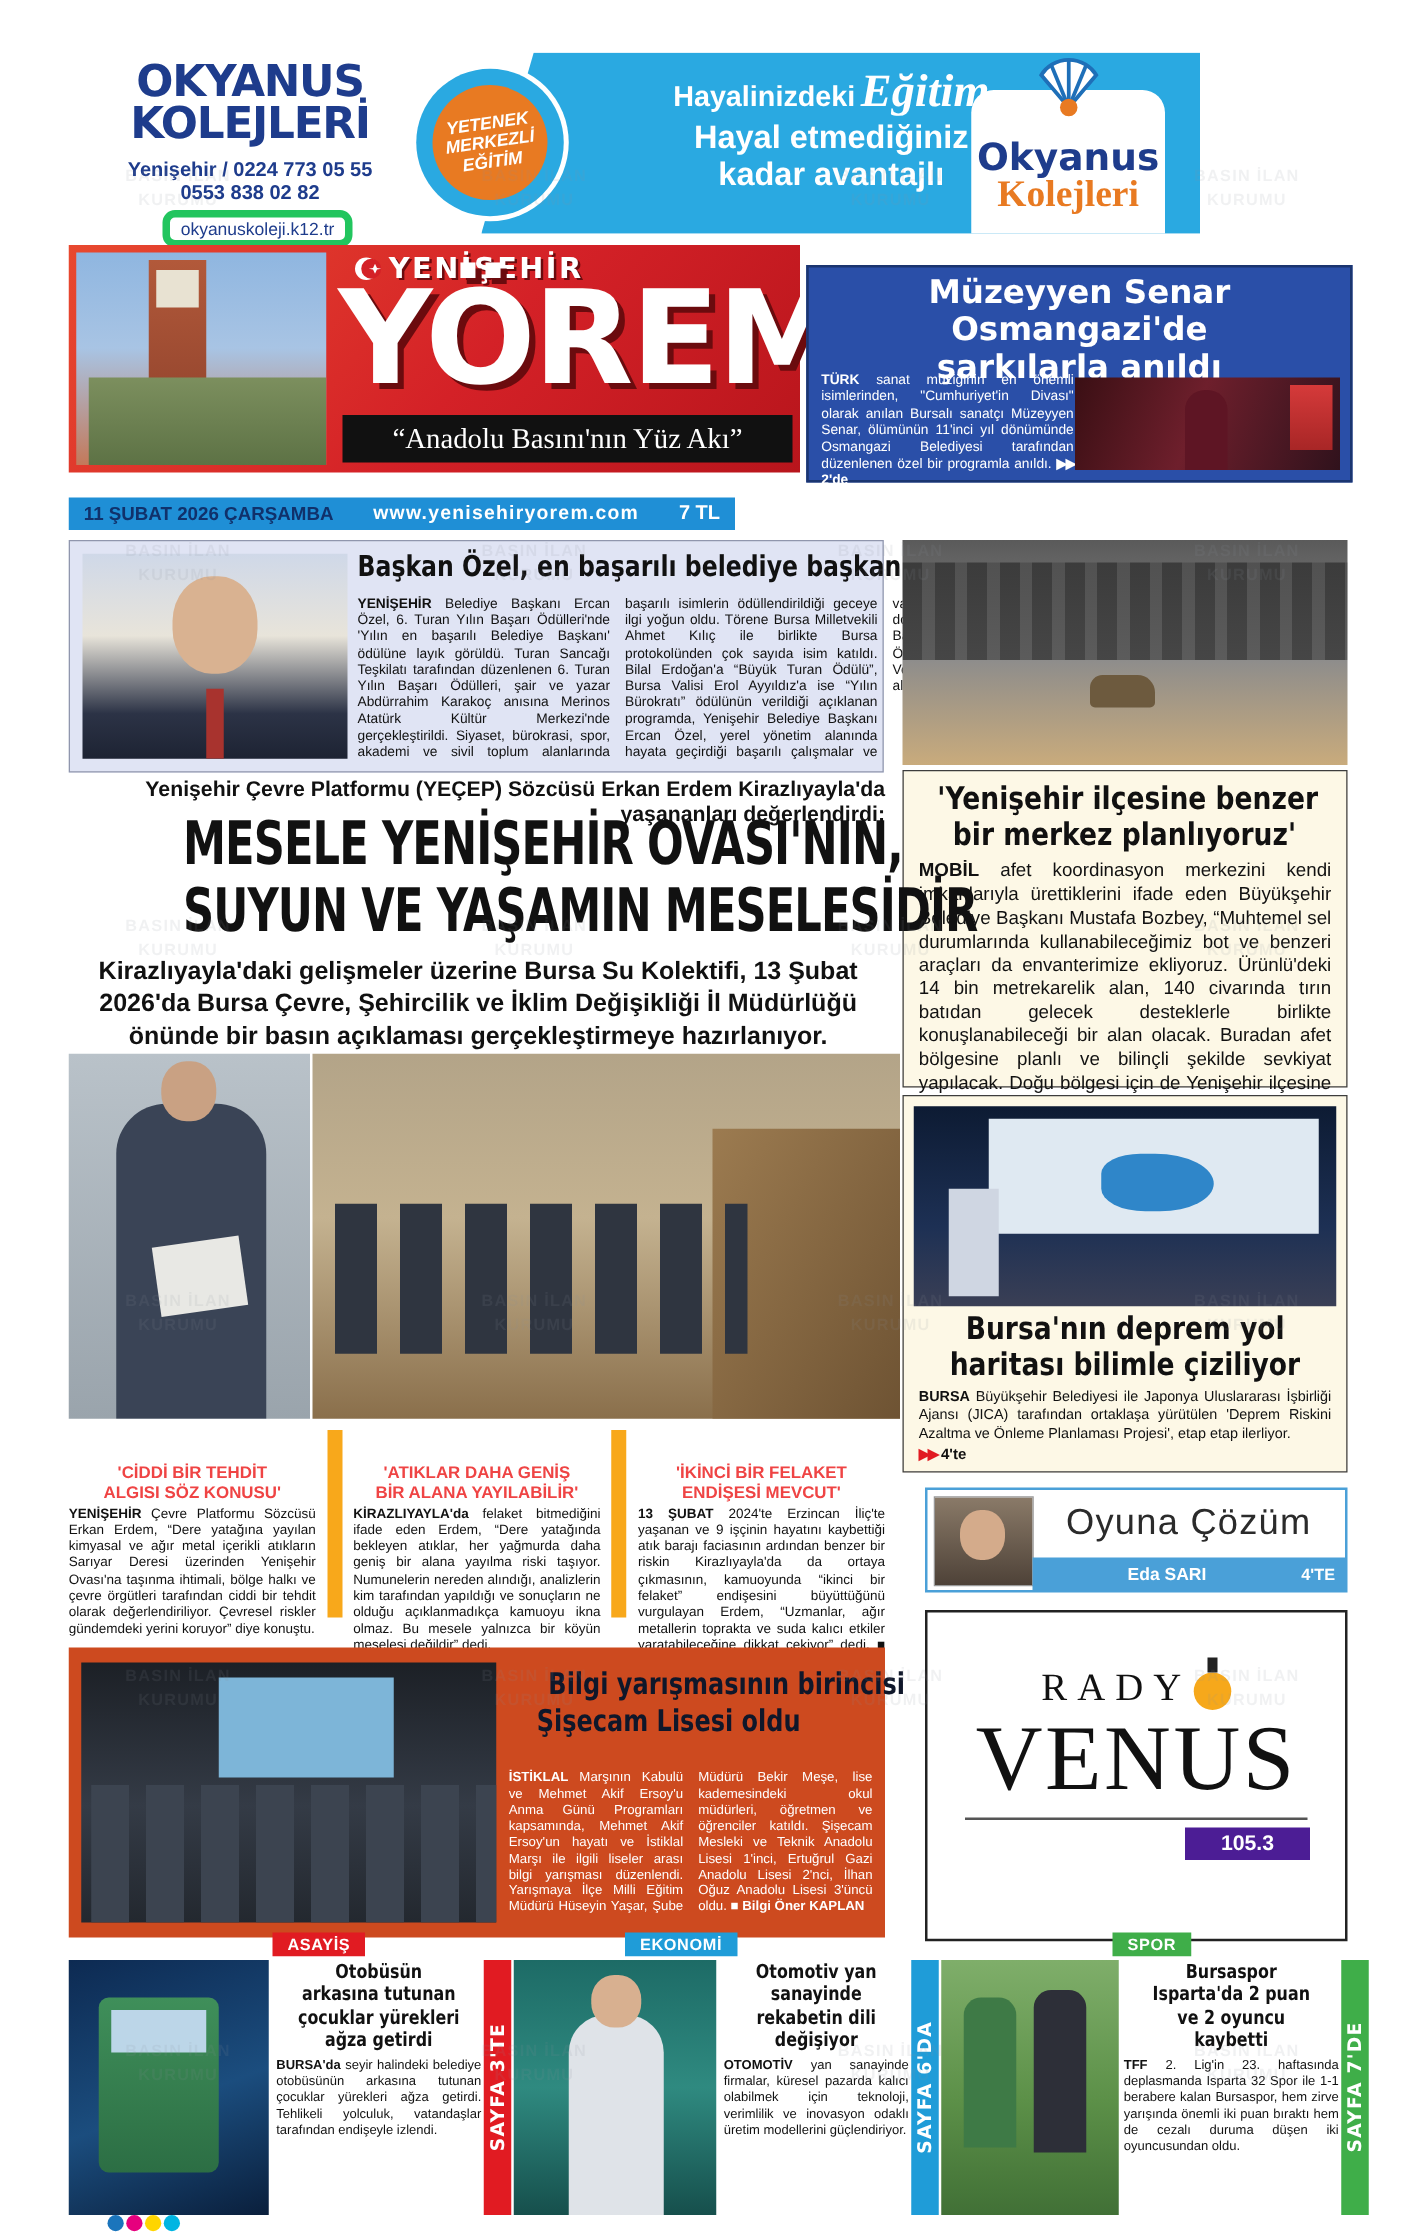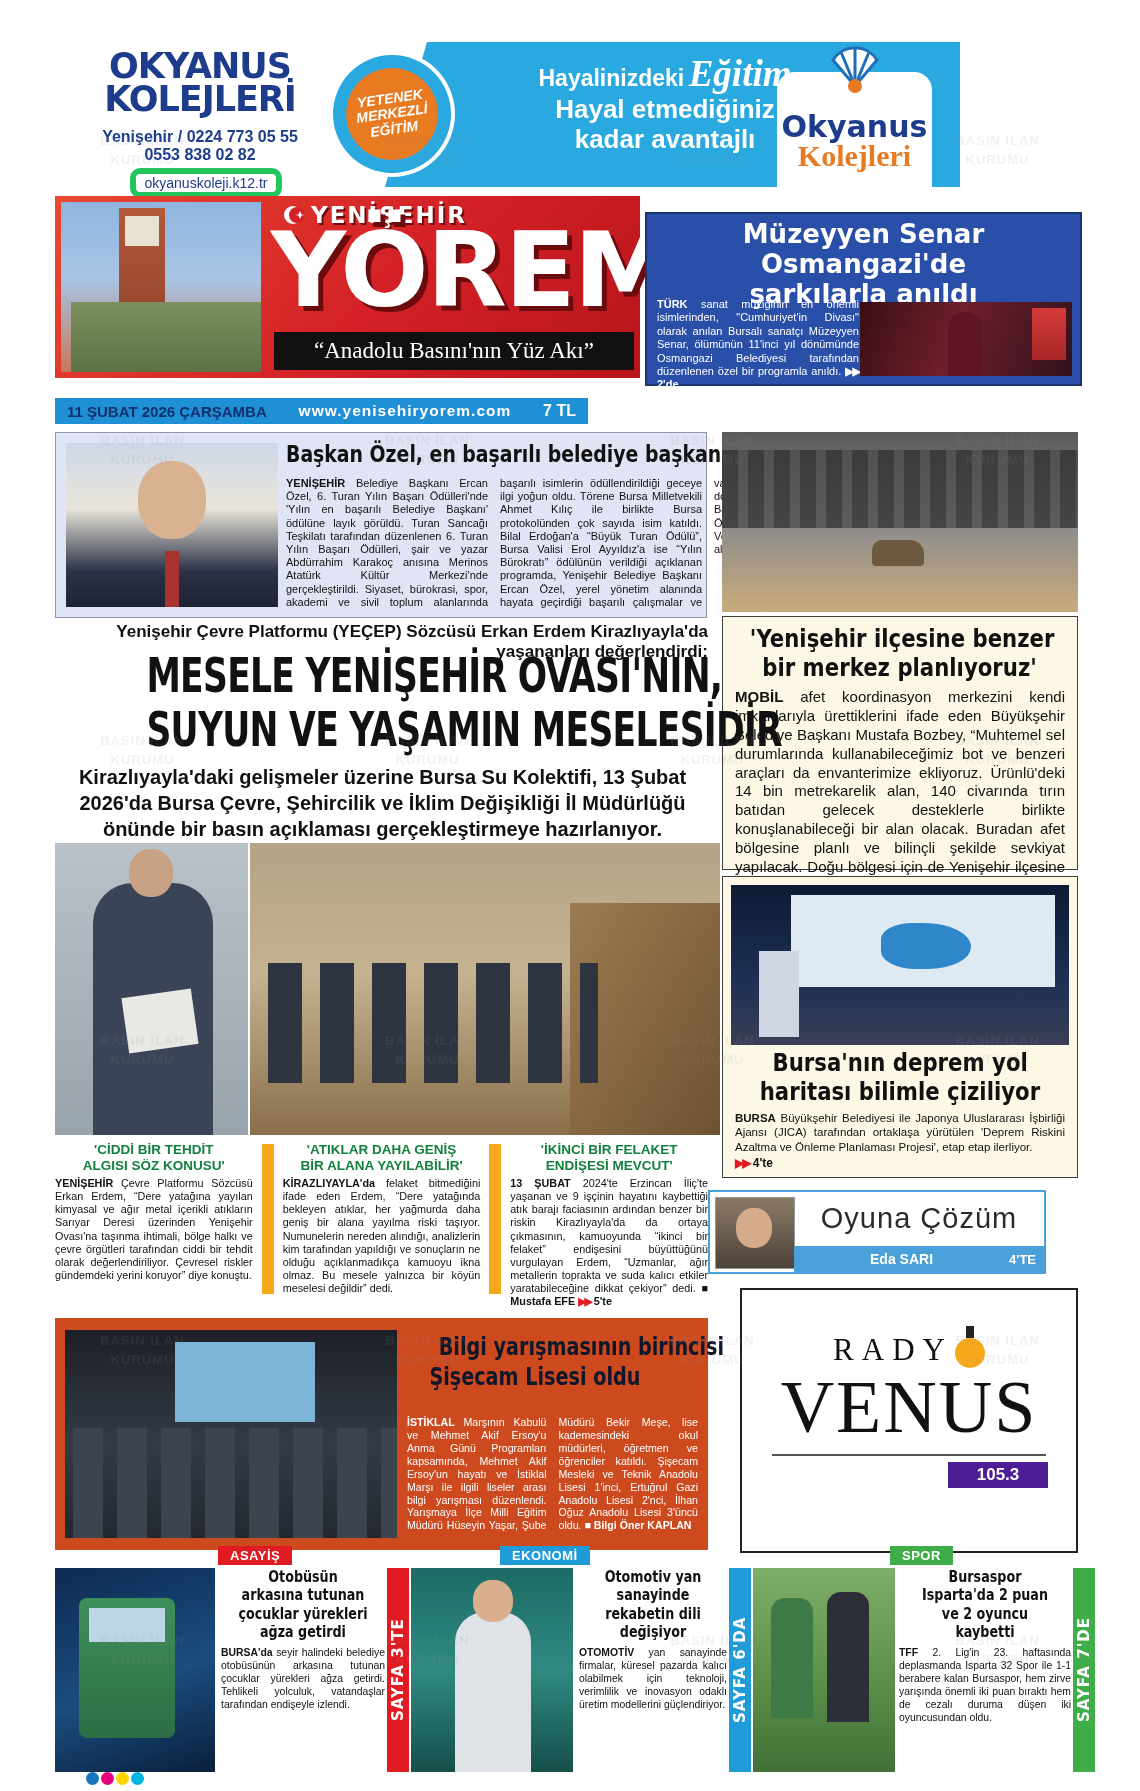--- a/index.html
+++ b/index.html
@@ -90,35 +90,35 @@
   #ph-man .paper{position:absolute;left:70px;top:150px;width:70px;height:56px;background:#e8e8e4;transform:rotate(-8deg);}
   #ph-man .mhead{position:absolute;left:74px;top:6px;width:44px;height:48px;border-radius:46%;background:#c9a183;}
   #ph-field{left:250px;top:843px;width:470px;height:292px;background:linear-gradient(180deg,#b3a488 0%,#c4b290 45%,#8a6f4b 100%);overflow:hidden;}
   #ph-field .men{position:absolute;left:18px;top:120px;width:330px;height:120px;background:repeating-linear-gradient(90deg,#2f3540 0 34px,transparent 34px 52px);}
   #ph-field .gully{position:absolute;right:0;top:60px;width:150px;height:232px;background:linear-gradient(120deg,#9c7b50,#6e5333);}
 
   
   #cols3{left:55px;top:1142px;width:653px;height:170px;display:flex;}
   .sub{flex:1 1 0;}
   .vbar{width:12px;background:#f8a81b;margin:2px 9px 18px 9px;}
-  .sub-title{color:#15803d;font-weight:bold;font-size:13.5px;text-align:center;line-height:1.18;}
+  .sub-title{color:#ef4444;font-weight:bold;font-size:13.5px;text-align:center;line-height:1.18;margin-top:28px;}
   .sub-body{font-size:10.8px;line-height:1.22;text-align:justify;margin-top:3px;}
 
   
   #dp{left:722px;top:876px;width:356px;height:302px;}
   #dp-photo{position:absolute;left:8px;top:8px;right:8px;height:160px;background:linear-gradient(180deg,#0d1b33 0%,#1d3054 60%,#3a3f55 100%);overflow:hidden;}
   #dp-photo .screen{position:absolute;left:60px;top:10px;right:14px;height:92px;background:#dfe9f2;}
   #dp-photo .map{position:absolute;left:150px;top:38px;width:90px;height:46px;background:#2f86c9;border-radius:40% 60% 55% 45%;}
   #dp-photo .podium{position:absolute;left:28px;top:66px;width:40px;height:86px;background:#cfd6e2;}
   #dp .box-title{margin-top:172px;}
   #dp-body{padding:5px 12px 0 12px;font-size:11.5px;line-height:1.25;text-align:justify;}
   #dp-more{padding:2px 12px;font-weight:bold;font-size:12px;}
 
   
-  #oy{left:708px;top:1190px;width:338px;height:84px;background:#fff;border:2px solid #4aa0d8;box-sizing:border-box;}
+  #oy{left:740px;top:1190px;width:338px;height:84px;background:#fff;border:2px solid #4aa0d8;box-sizing:border-box;}
   #oy-photo{position:absolute;left:5px;top:5px;width:78px;height:70px;border:1px solid #999;background:linear-gradient(180deg,#7a6а58 0%,#6e5f50 100%);background:linear-gradient(180deg,#8a7a68,#4e4238);overflow:hidden;}
   #oy-photo .phead{position:absolute;left:20px;top:10px;width:36px;height:40px;border-radius:46%;background:#d4ab8b;}
   #oy-title{position:absolute;left:88px;right:4px;top:0;height:52px;display:flex;align-items:center;justify-content:center;font-size:29px;color:#2b2b2b;letter-spacing:1px;}
   #oy-bar{position:absolute;left:84px;right:0;bottom:0;height:26px;background:#4aa0d8;display:flex;align-items:center;color:#fff;font-weight:bold;}
   #oy-bar .a{flex:1;text-align:center;font-size:14px;}
   #oy-bar .pg{font-size:13px;padding-right:8px;}
 
   
   #rv{left:740px;top:1288px;width:338px;height:265px;background:#fff;border:2px solid #222;box-sizing:border-box;text-align:center;}
   #rv .r1{margin-top:42px;font-family:"Liberation Serif",serif;font-size:31px;letter-spacing:8px;color:#111;display:flex;align-items:flex-end;justify-content:center;gap:2px;}

